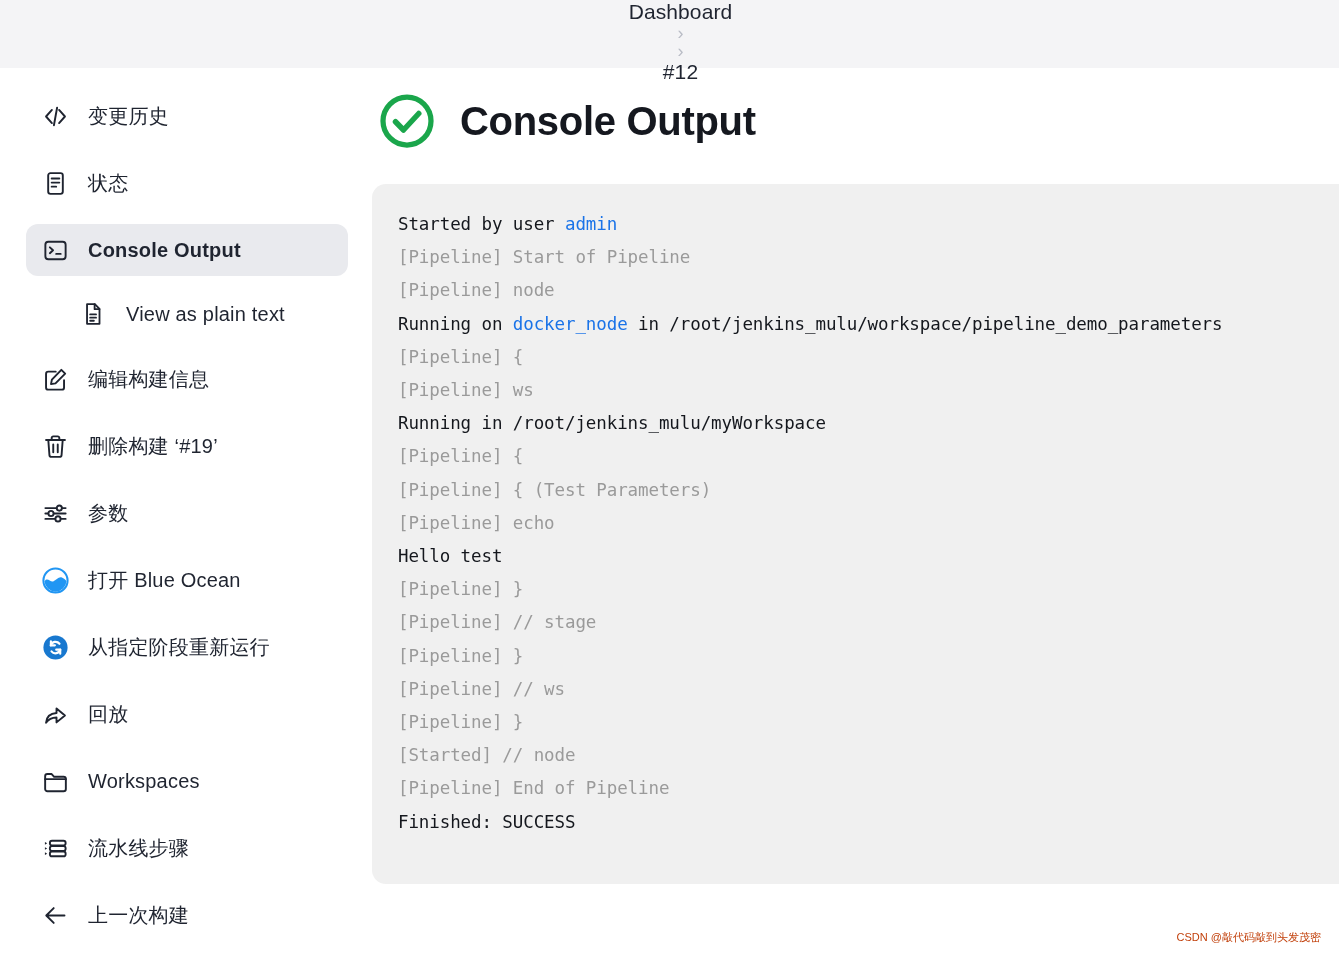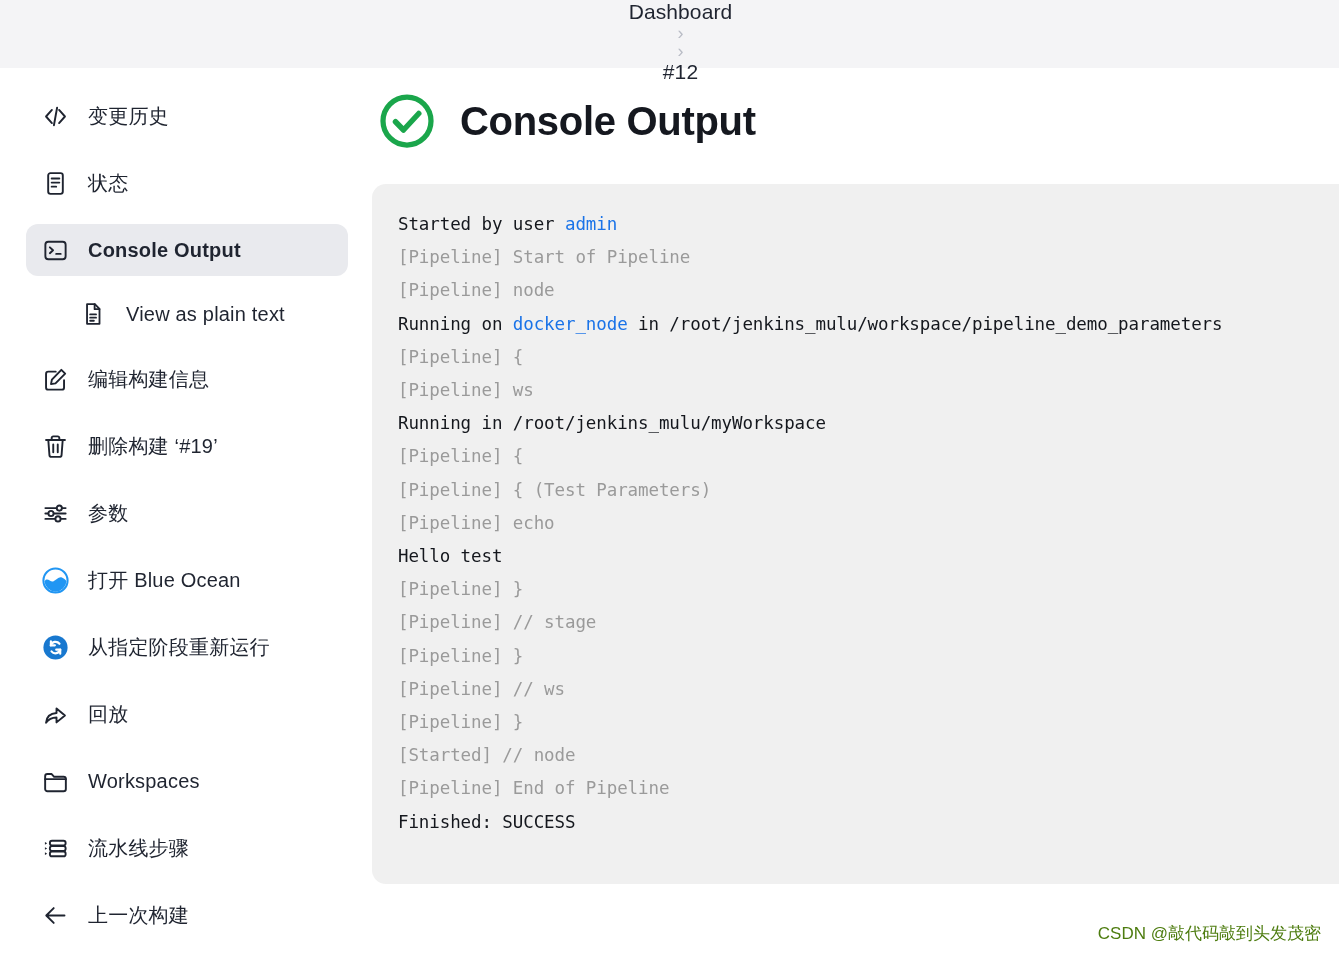--- a/index.html
+++ b/index.html
@@ -119,22 +119,22 @@
   }
   .log-line.dim { color: #9a9a9a; }
   .log-line.strong { font-weight: normal; color: #14171d; }
   .lnk { color: #1a73e8; }
 
   
   #watermark {
     position: absolute;
     right: 18px;
     bottom: 14px;
-    font-size: 17px;
-    color: #4d7c0f;
+    font-size: 11px;
+    color: #c2410c;
     white-space: nowrap;
   }
 </style>
 </head>
 <body>
 
 <div id="breadcrumb-bar">
     <span class="crumb link">Dashboard</span>
     <span class="crumb-sep">›</span>
     <span class="crumb-sep">›</span>

